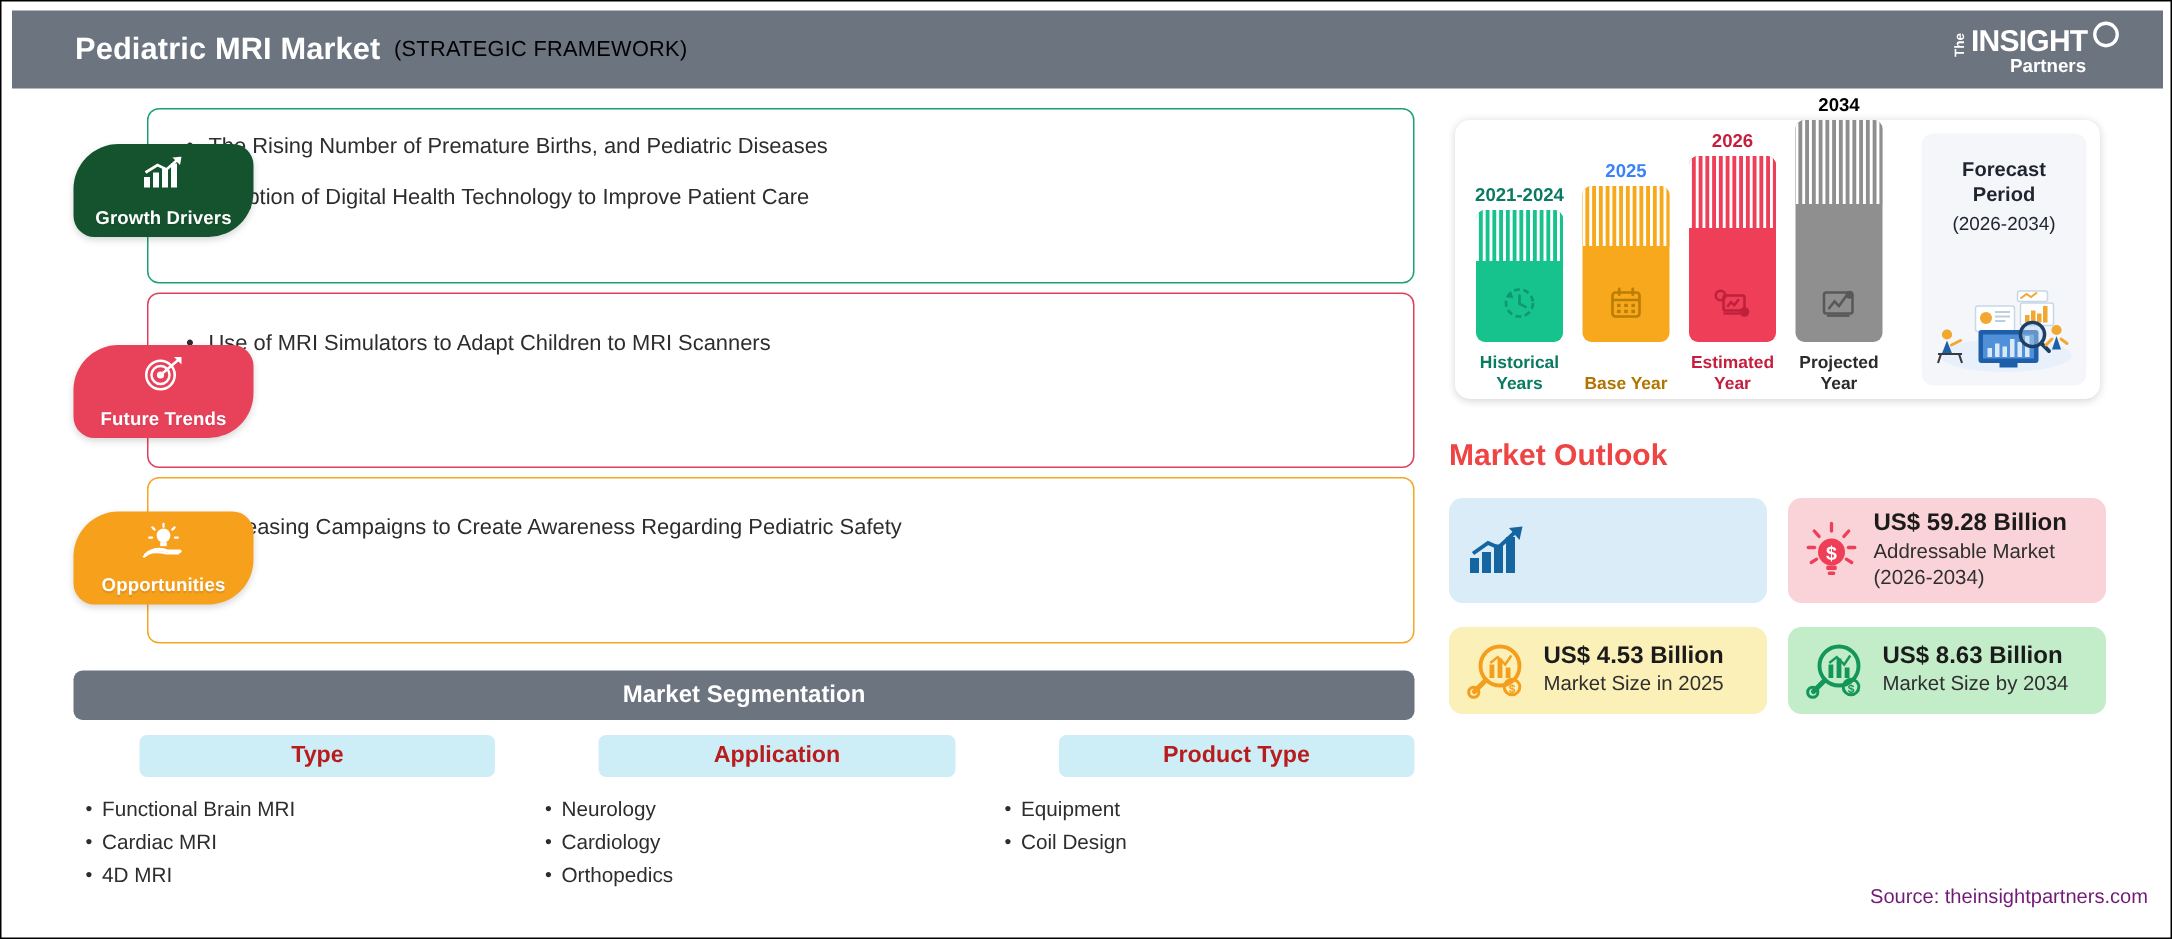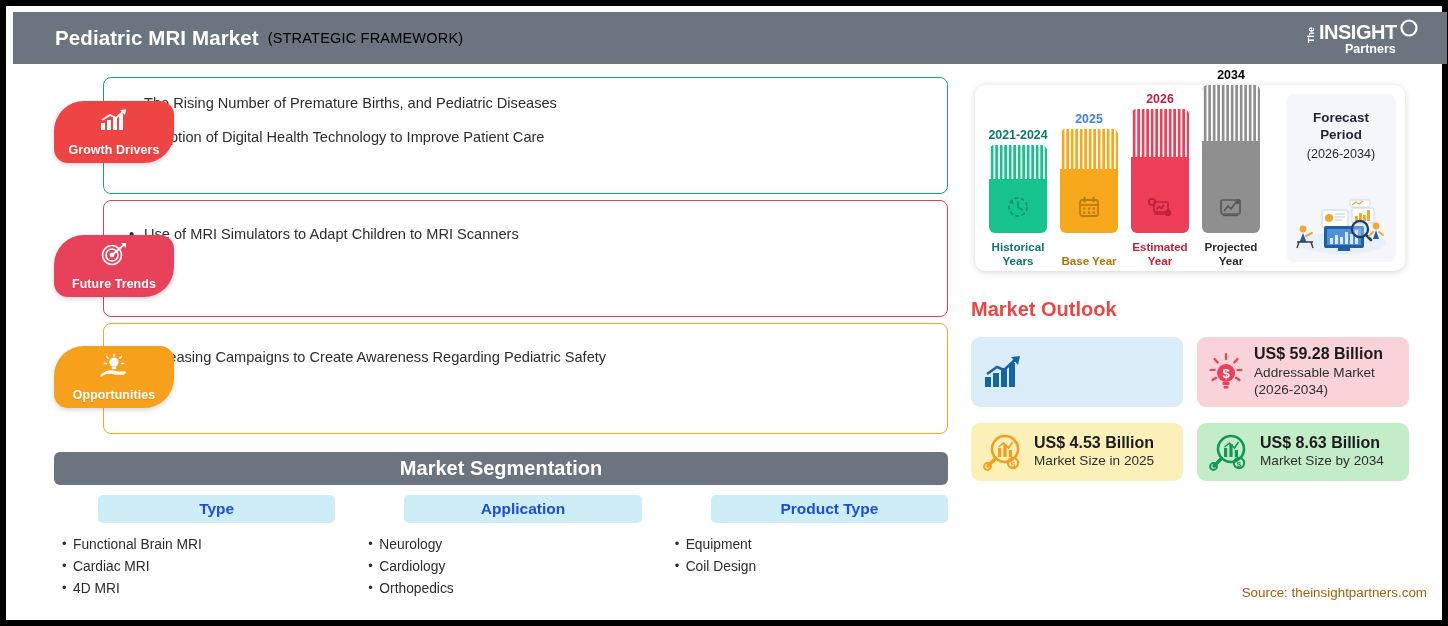--- a/index.html
+++ b/index.html
@@ -6,21 +6,21 @@
   html, body {
     width: 1448px; height: 626px;
     background: #ffffff;
     font-family: "Liberation Sans", sans-serif;
     overflow: hidden;
   }
   .page {
     position: relative;
     width: 1448px; height: 626px;
     background: #ffffff;
-    border: 6px solid #000000;
+    border: 1px solid #000000;
   }
 
   
   .header {
     position: absolute; left: 7px; top: 6px;
     width: 1434px; height: 52px;
     background: #6c7480;
     display: flex; align-items: center;
     padding: 0 22px 0 42px;
   }
@@ -77,43 +77,43 @@
     display: flex; flex-direction: column;
     align-items: center; justify-content: flex-end;
     padding-bottom: 6px;
     box-shadow: 0 2px 5px rgba(0,0,0,.16);
   }
   .badge .b-icon { position: absolute; top: 7px; left: 0; right: 0; display:flex; justify-content:center;}
   .badge .b-label {
     font-size: 12.4px; font-weight: bold; letter-spacing: .1px;
     text-shadow: 0 1px 1px rgba(0,0,0,.12);
   }
-  .badge.g { left: 48px; top: 37px;  background: #ef4444; }
+  .badge.g { left: 48px; top: 37px;  background: #14532d; }
   .badge.r { left: 48px; top: 171px; background: #e8415a; }
   .badge.o { left: 48px; top: 282px; background: #f7a01c; }
 
   
   .seg-bar {
     position: absolute; left: 48px; top: 388px;
     width: 894px; height: 33px;
     background: #6c7480; border-radius: 6px;
     display: flex; align-items: center; justify-content: center;
   }
-  .seg-bar span { color:#fff; font-size: 20px; font-weight: bold; }
+  .seg-bar span { color:#fff; font-size: 16px; font-weight: bold; }
 
   .seg-cols {
     position: absolute; left: 48px; top: 431px;
     width: 894px; height: 130px;
     display: flex; gap: 25px;
   }
   .seg-col { width: 282px; }
   .seg-head {
     height: 28px; background: #cdeef7; border-radius: 5px;
     display: flex; align-items: center; justify-content: center;
-    font-size: 15.5px; font-weight: bold; color: #1d4ed8; margin-left: 44px;
+    font-size: 15.5px; font-weight: bold; color: #b91c1c; margin-left: 44px;
   }
   .seg-items { list-style: none; padding: 14px 0 0 8px; }
   .seg-items li {
     position: relative; padding-left: 11px;
     font-size: 13.8px; color: #2d2d2d; margin-bottom: 7px; white-space: nowrap;
   }
   .seg-items li::before {
     content: "•"; position: absolute; left: 0; top: -1px; font-size: 13px;
   }
 
@@ -180,21 +180,21 @@
   .c-big.sm { font-size: 16px; }
   .c-sub { font-size: 13.6px; color: #2f2f2f; line-height: 1.3; white-space: nowrap;}
 
   .card.c1 { left: 0;   top: 0;  width: 212px; height: 70px; background: #daecf8; }
   .card.c2 { left: 226px; top: 0; width: 212px; height: 70px; background: #f9d3d7; }
   .card.c3 { left: 0;   top: 86px; width: 212px; height: 58px; background: #fcf0b9; }
   .card.c4 { left: 226px; top: 86px; width: 212px; height: 58px; background: #c3ecc9; }
 
   .source {
     position: absolute; right: 15px; bottom: 20px;
-    font-size: 13.4px; color: #a16207;
+    font-size: 13.4px; color: #701a75;
   }
 </style>
 </head>
 <body>
 
 <div class="page">
 
   <div class="header">
     <span class="header-title">Pediatric MRI Market</span>
     <span class="header-sub">(STRATEGIC FRAMEWORK)</span>

